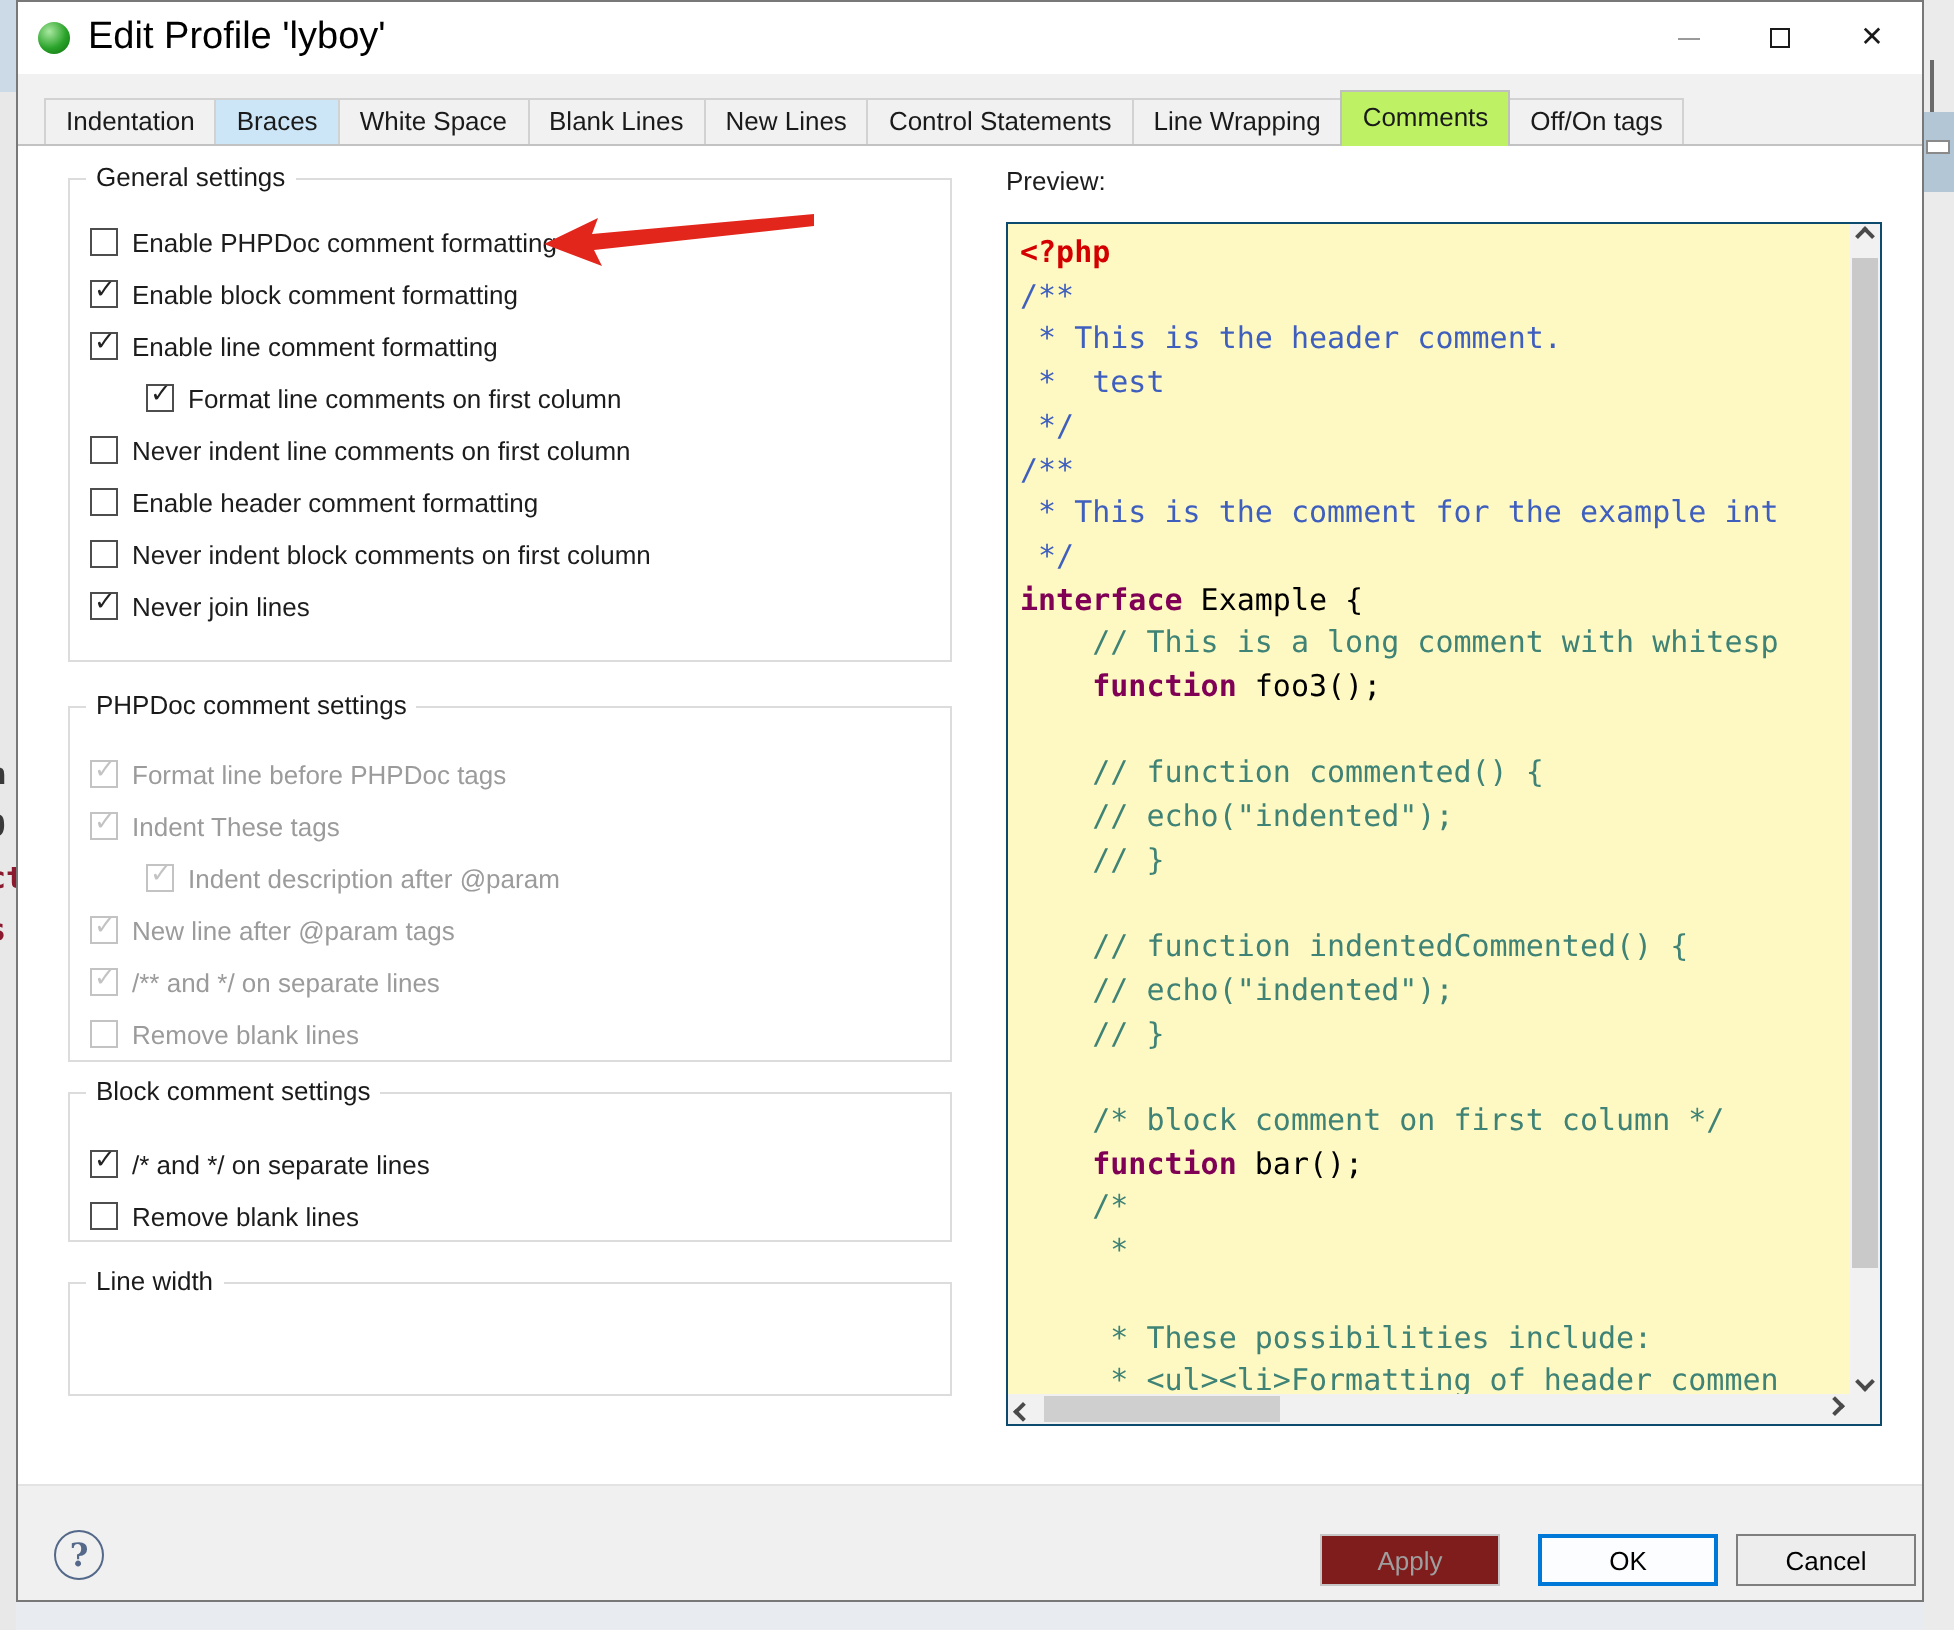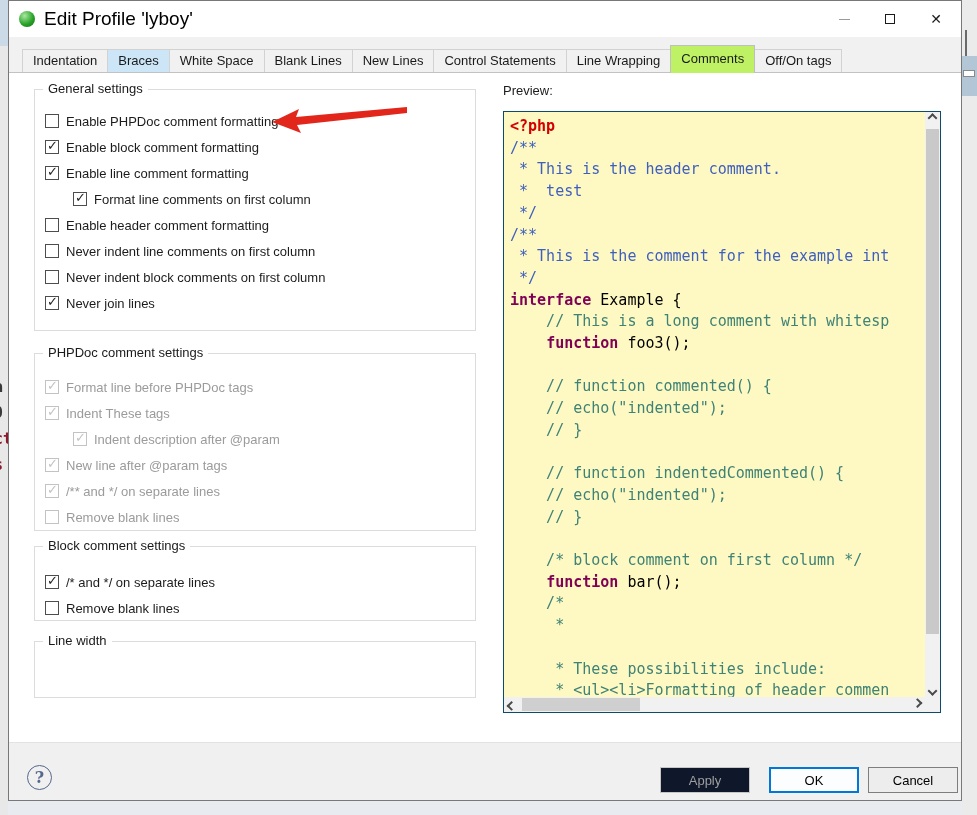--- a/index.html
+++ b/index.html
@@ -74,21 +74,21 @@
   .chev{width:7px;height:7px;border-left:2px solid #4a4a4a;border-top:2px solid #4a4a4a}
   .chev.up{transform:rotate(45deg) translate(-1px,-1px)}
   .chev.down{transform:rotate(225deg) translate(-1px,-1px)}
   .chev.left{transform:rotate(-45deg) translate(-1px,1px)}
   .chev.right{transform:rotate(135deg) translate(-1px,1px)}
 
   
   .footer{flex:0 0 58px;background:#f0f0f0;position:relative;border-top:1px solid #e3e3e3}
   .help{position:absolute;left:18px;top:22px;width:25px;height:25px;border-radius:50%;border:1px solid #54688a;color:#54688a;display:flex;align-items:center;justify-content:center;font-size:16px;font-weight:bold;font-family:"DejaVu Serif",serif;background:transparent}
   .btn{position:absolute;top:24px;width:90px;height:26px;font-size:13px;display:flex;align-items:center;justify-content:center}
-  .btn-apply{left:651px;background:#0f172a;color:#9f9f9f;border:1px solid #c6c6c6}
+  .btn-apply{left:651px;background:#7f1d1d;color:#9f9f9f;border:1px solid #c6c6c6}
   .btn-ok{left:760px;background:#fcfdfe;border:2px solid var(--accent,#0078d7);color:#000}
   .btn-cancel{left:859px;background:#ededed;border:1px solid #7e7e7e;color:#000}
 
   .arrow-svg{position:absolute;left:0;top:0;width:977px;height:815px;pointer-events:none;z-index:20}
 </style>
 </head>
 <body>
 
 <div class="stage">
 
@@ -156,27 +156,27 @@
                   <span class="mark">✓</span>
                 </span>
                 <span class="cblab">Enable line comment formatting</span>
               </div>
               <div class="cbrow ind">
                 <span class="cb">
                   <span class="mark">✓</span>
                 </span>
                 <span class="cblab">Format line comments on first column</span>
               </div>
+              <div class="cbrow gap">
+                <span class="cb"></span>
+                <span class="cblab">Never indent line comments on first column</span>
+              </div>
               <div class="cbrow">
                 <span class="cb"></span>
                 <span class="cblab">Enable header comment formatting</span>
-              </div>
-              <div class="cbrow gap">
-                <span class="cb"></span>
-                <span class="cblab">Never indent line comments on first column</span>
               </div>
               <div class="cbrow">
                 <span class="cb"></span>
                 <span class="cblab">Never indent block comments on first column</span>
               </div>
               <div class="cbrow">
                 <span class="cb">
                   <span class="mark">✓</span>
                 </span>
                 <span class="cblab">Never join lines</span>

